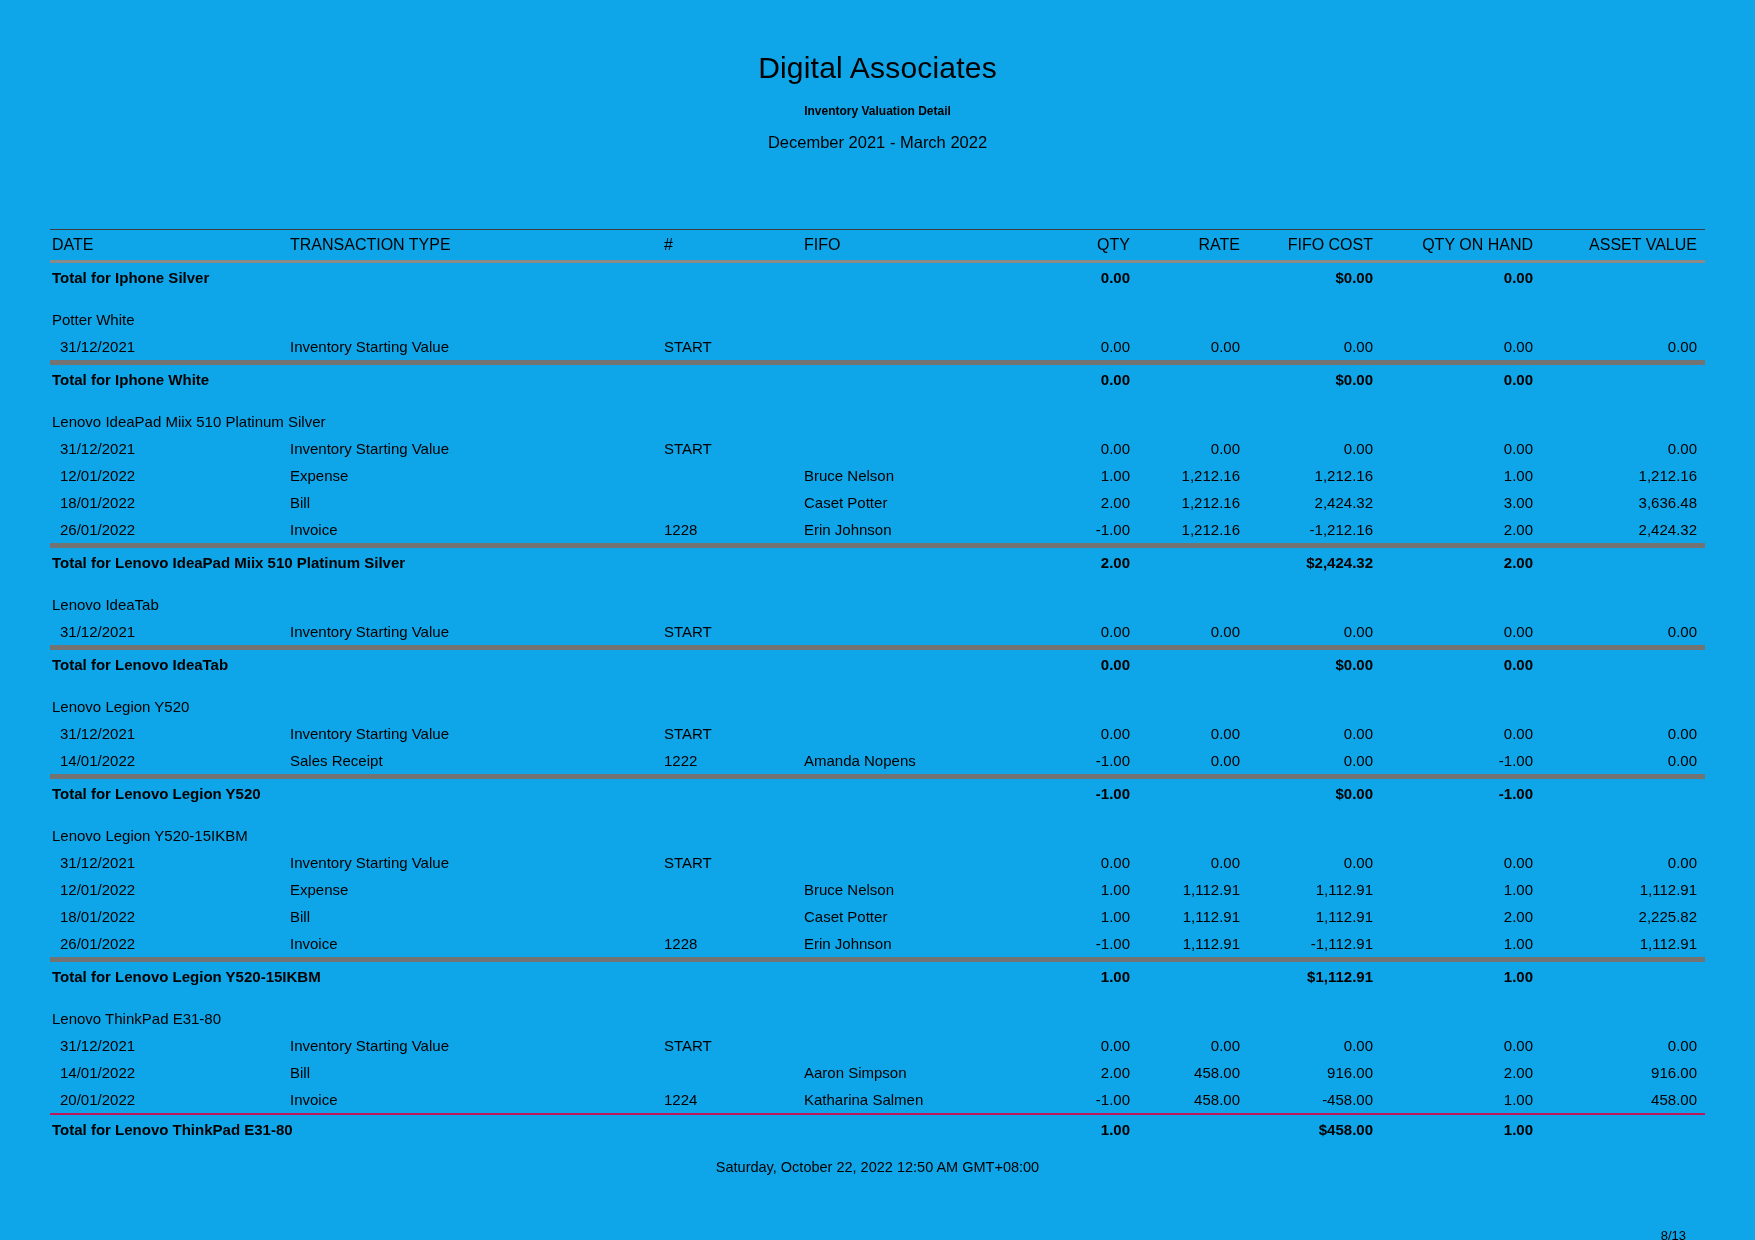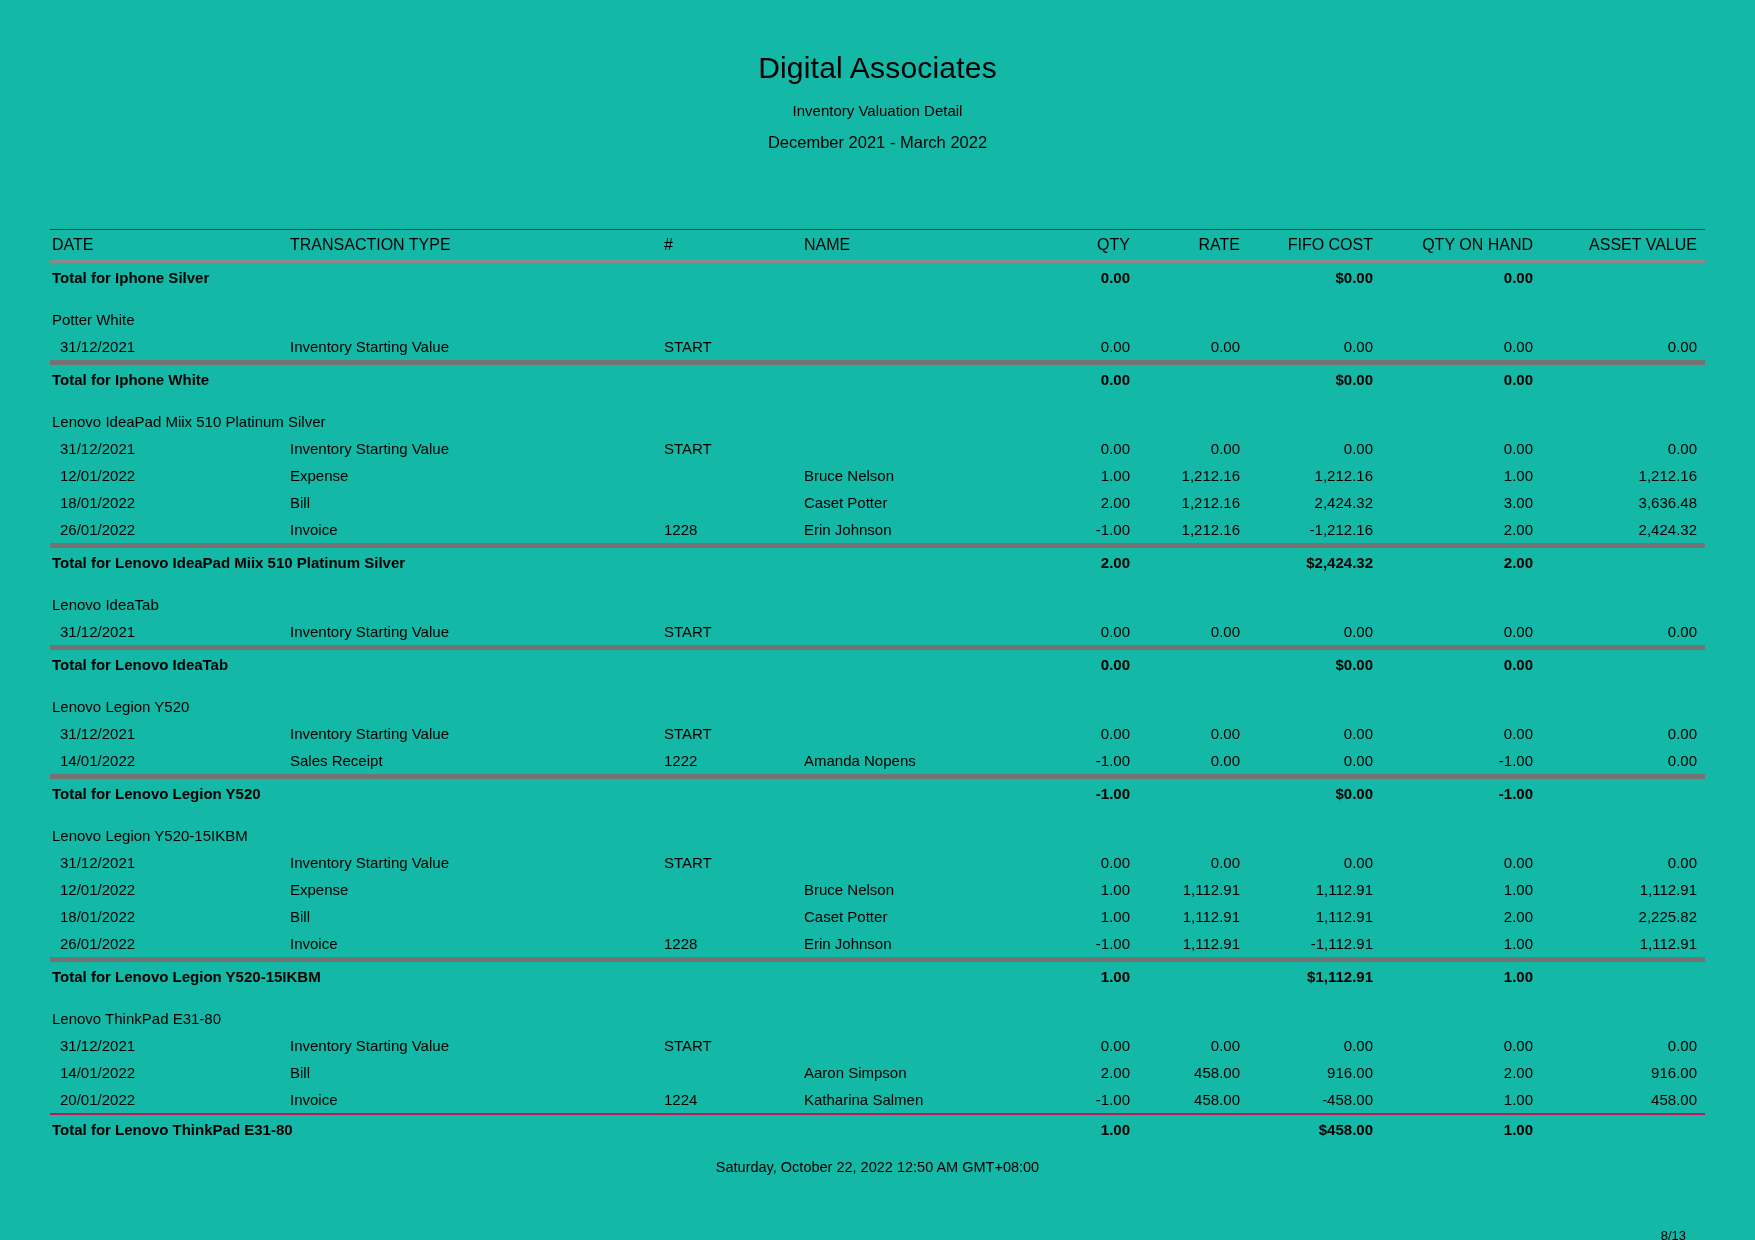--- a/index.html
+++ b/index.html
@@ -1,27 +1,27 @@
 <!DOCTYPE html>
 <html><head>
 <meta charset="utf-8">
 <style>
   html, body { margin: 0; padding: 0; background: #ffffff; }
   .page {
     position: relative;
     width: 1755px;
     height: 1240px;
-    background: #14b8a6;
+    background: #0ea5e9;
     font-family: "Liberation Sans", "DejaVu Sans", sans-serif;
     color: #000000;
     overflow: hidden;
   }
   .report-header { text-align: center; padding-top: 50px; }
   .company-name { font-size: 30px; font-weight: 400; line-height: 36px; letter-spacing: 0.2px; }
-  .report-title { font-size: 15px; font-weight: 400; line-height: 26px; margin-top: 12px; text-align: center; }
+  .report-title { font-size: 12px; font-weight: 700; line-height: 26px; margin-top: 12px; text-align: center; }
   .report-range { font-size: 16.5px; font-weight: 400; line-height: 22px; margin-top: 7px; }
 
   table.report {
     border-collapse: collapse;
     table-layout: fixed;
     width: 1655px;
     margin: 76px 0 0 50px;
     font-size: 15px;
   }
   table.report th, table.report td { overflow: hidden; white-space: nowrap; }
@@ -94,21 +94,21 @@
         <col style="width: 110px;">
         <col style="width: 133px;">
         <col style="width: 160px;">
         <col style="width: 172px;">
       </colgroup>
     <thead>
       <tr>
           <th>DATE</th>
           <th>TRANSACTION TYPE</th>
           <th>#</th>
-          <th>NAME</th>
+          <th>FIFO</th>
           <th class="num">QTY</th>
           <th class="num">RATE</th>
           <th class="num">FIFO COST</th>
           <th class="num">QTY ON HAND</th>
           <th class="num last">ASSET VALUE</th>
         </tr>
     </thead>
     <tbody>
         <tr class="total-row">
           <td class="total-label" colspan="4">Total for Iphone Silver</td>

